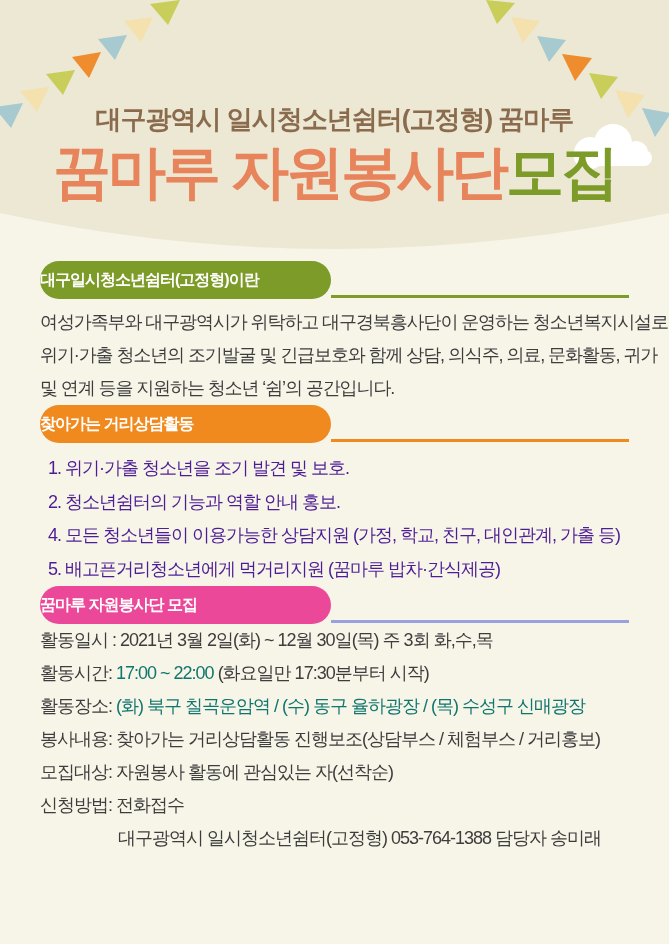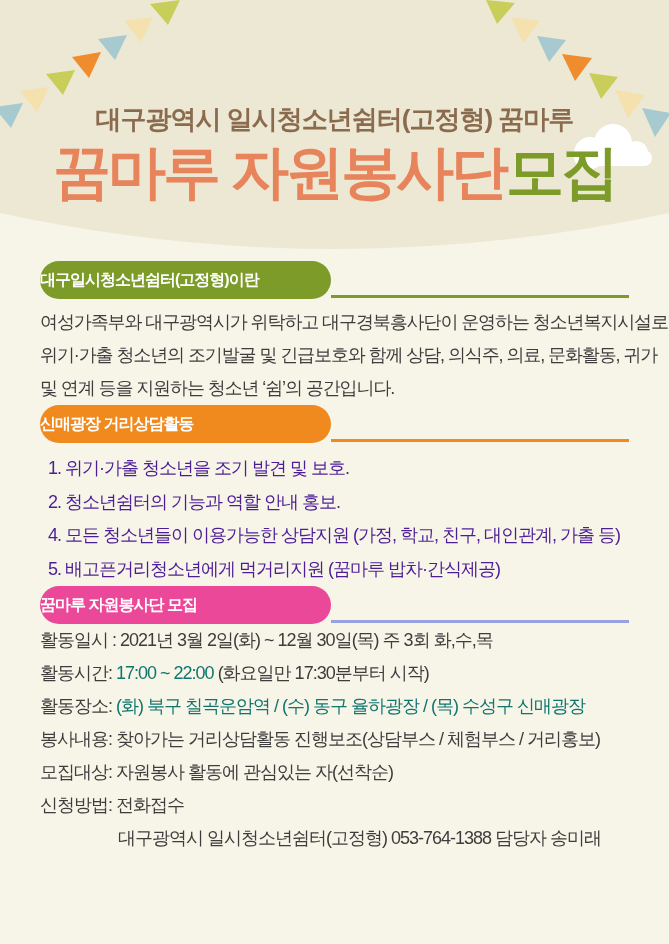--- a/index.html
+++ b/index.html
@@ -90,21 +90,21 @@
       <div class="badge badge-green">대구일시청소년쉼터(고정형)이란</div>
       <div class="rule rule-green"></div>
     </div>
     <div class="para">
       <div>여성가족부와 대구광역시가 위탁하고 대구경북흥사단이 운영하는 청소년복지시설로,</div>
       <div>위기·가출 청소년의 조기발굴 및 긴급보호와 함께 상담, 의식주, 의료, 문화활동, 귀가</div>
       <div>및 연계 등을 지원하는 청소년 ‘쉼’의 공간입니다.</div>
     </div>
 
     <div class="section-head">
-      <div class="badge badge-orange">신매광장 거리상담활동</div>
+      <div class="badge badge-orange">찾아가는 거리상담활동</div>
       <div class="rule rule-orange"></div>
     </div>
     <ul class="street-list">
       <li>1. 위기·가출 청소년을 조기 발견 및 보호.</li>
       <li>2. 청소년쉼터의 기능과 역할 안내 홍보.</li>
       <li>4. 모든 청소년들이 이용가능한 상담지원 (가정, 학교, 친구, 대인관계, 가출 등)</li>
       <li>5. 배고픈거리청소년에게 먹거리지원 (꿈마루 밥차·간식제공)</li>
     </ul>
 
     <div class="section-head">

